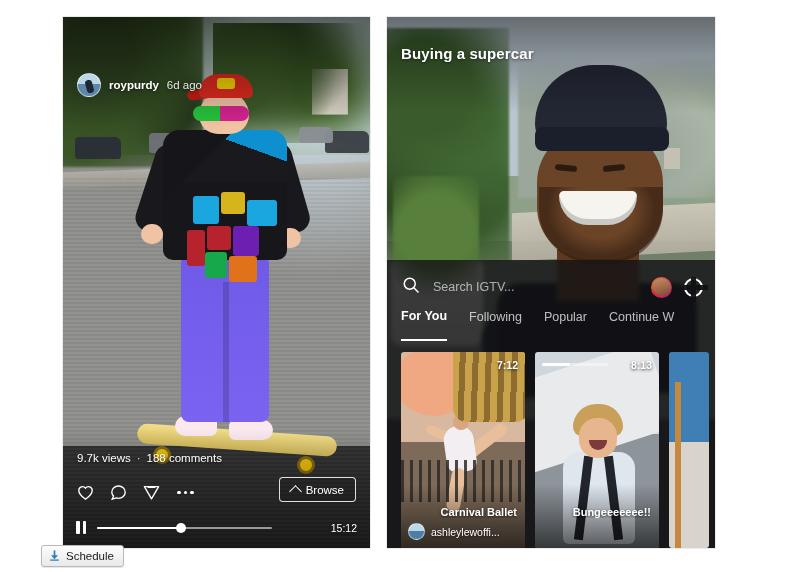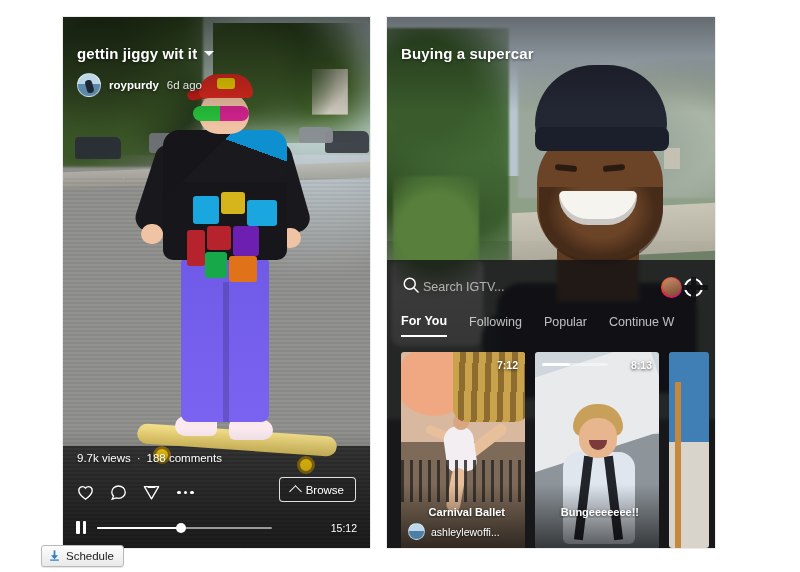--- a/index.html
+++ b/index.html
@@ -192,34 +192,34 @@
   .m-beard{position:absolute;left:56px;top:118px;width:124px;height:76px;border-radius:0 0 54px 54px;
     background:radial-gradient(ellipse at 50% 30%, rgba(40,24,14,0) 38%, rgba(40,24,14,.55) 62%);}
   .m-neck{position:absolute;left:74px;top:180px;width:82px;height:52px;background:#5c3920;}
   .m-shirt{position:absolute;left:14px;top:214px;width:200px;height:110px;background:#10131b;border-radius:24px 24px 0 0;}
   .m-shoulder{position:absolute;left:0px;top:240px;width:80px;height:90px;background:#151a23;border-radius:30px 10px 0 0;transform:rotate(-6deg);}
 
   .r-top-grad{position:absolute;left:0;right:0;top:0;height:96px;background:linear-gradient(rgba(0,0,0,.45),rgba(0,0,0,0));}
 
   
   .igtv-sheet{position:absolute;left:0;right:0;top:243px;bottom:0;background:rgba(18,18,20,.80);backdrop-filter:blur(2px);}
-  .search-row{position:absolute;left:14px;right:12px;top:14px;height:26px;display:flex;align-items:center;gap:2px;}
+  .search-row{position:absolute;left:14px;right:12px;top:14px;height:26px;display:flex;align-items:center;gap:12px;}
   .search-ph{color:rgba(255,255,255,.62);font-size:12.5px;}
   .search-spacer{flex:1;}
   .mini-av{width:21px;height:21px;border-radius:50%;position:relative;
     background:linear-gradient(135deg,#f09433,#dc2743 45%,#bc1888);padding:1.5px;}
   .mini-av i{display:block;width:100%;height:100%;border-radius:50%;
     background:linear-gradient(160deg,#c98d6a,#7a4a2e);}
   .igtv-circle{width:19px;height:19px;border-radius:50%;border:2px solid #fff;position:relative;}
   .igtv-circle:before,.igtv-circle:after{content:"";position:absolute;background:rgba(18,18,20,.95);}
   .igtv-circle:before{left:-3px;top:5px;width:25px;height:5px;}
   .igtv-circle:after{left:5px;top:-3px;width:5px;height:25px;}
 
   .tabs{position:absolute;left:14px;right:0;top:50px;height:30px;display:flex;align-items:center;gap:22px;}
-  .tab{color:rgba(255,255,255,.72);font-size:12.5px;white-space:nowrap;padding-bottom:7px;}
+  .tab{color:rgba(255,255,255,.72);font-size:12.5px;white-space:nowrap;padding-bottom:16px;}
   .tab.active{color:#fff;font-weight:bold;border-bottom:2px solid #fff;}
 
   .cards{position:absolute;left:14px;right:0;top:92px;bottom:12px;display:flex;gap:10px;text-align:right;}
   .card{width:124px;height:196px;border-radius:3px;overflow:hidden;position:relative;flex:none;background:#222;}
   .card.peek{width:40px;}
   .card .thumb{position:absolute;inset:0;}
   .th-ballet{background:linear-gradient(#d9b8a0 0 46%, #7e6a58 46% 100%);}
   .th-ballet:before{content:"";position:absolute;left:-6px;top:-6px;width:78px;height:70px;border-radius:50%;background:#f0a882;}
   .th-ballet:after{content:"";position:absolute;left:52px;top:-4px;right:-4px;height:74px;
     background:repeating-linear-gradient(92deg,#c9a24c 0 7px,#8e6b2e 7px 13px);border-radius:0 0 14px 14px;}
@@ -242,21 +242,21 @@
   .bungee-fig .st1{position:absolute;left:20px;top:52px;width:9px;height:84px;background:#22252b;transform:rotate(7deg);}
   .bungee-fig .st2{position:absolute;left:50px;top:52px;width:9px;height:84px;background:#22252b;transform:rotate(-7deg);}
 
   .th-peek{background:linear-gradient(#3f7fb5 0 46%, #d9d4cb 46% 100%);}
   .th-peek:after{content:"";position:absolute;left:6px;top:30px;width:6px;bottom:0;background:#c6873f;}
 
   .card-dur{position:absolute;right:7px;top:7px;color:#fff;font-size:10.5px;font-weight:bold;text-shadow:0 1px 3px rgba(0,0,0,.7);}
   .card-progress{position:absolute;left:7px;top:11px;width:66px;height:3px;background:rgba(255,255,255,.45);border-radius:2px;}
   .card-progress i{display:block;height:100%;width:42%;background:#fff;border-radius:2px;}
   .card-fade{position:absolute;left:0;right:0;bottom:0;height:64px;background:linear-gradient(rgba(0,0,0,0),rgba(0,0,0,.62));}
-  .card-title{position:absolute;left:7px;right:20px;bottom:30px;color:#fff;font-size:11px;font-weight:bold;
+  .card-title{position:absolute;left:7px;right:8px;bottom:30px;color:#fff;font-size:11px;font-weight:bold;
     text-shadow:0 1px 3px rgba(0,0,0,.7);white-space:nowrap;overflow:hidden;text-overflow:ellipsis;}
   .card-user{position:absolute;left:7px;right:5px;bottom:8px;display:flex;align-items:center;gap:6px;}
   .card-user .cav{width:17px;height:17px;border-radius:50%;flex:none;border:1px solid rgba(255,255,255,.5);}
   .cav-a{background:linear-gradient(#bcd7e8 0 48%,#4d7ea6 48% 100%);}
   .cav-b{background:linear-gradient(#d8cfc6,#6a5b50);}
   .card-user span{color:#fff;font-size:10.5px;text-shadow:0 1px 3px rgba(0,0,0,.7);white-space:nowrap;overflow:hidden;text-overflow:ellipsis;}
 
   
   .schedule-btn{
     position:absolute;left:41px;top:545px;height:22px;padding:0 9px 0 6px;
@@ -305,24 +305,20 @@
       <div class="sk-head"></div>
       <div class="sk-glass"></div>
       <div class="sk-capbill"></div>
       <div class="sk-cap"></div>
       <div class="sk-caplogo"></div>
     </div>
 
     <div class="top-grad"></div>
     <div class="bottom-grad"></div>
 
-    <div class="vid-title">
-      <span>gettin jiggy wit it</span>
-      <span class="caret"></span>
-    </div>
 
     <div class="author-row">
       <div class="avatar av-surf"></div>
       <span class="author-name">roypurdy</span>
       <span class="author-time">6d ago</span>
     </div>
 
     <div class="stats">
       <span>9.7k views</span>
       <span class="dot-sep">·</span>

